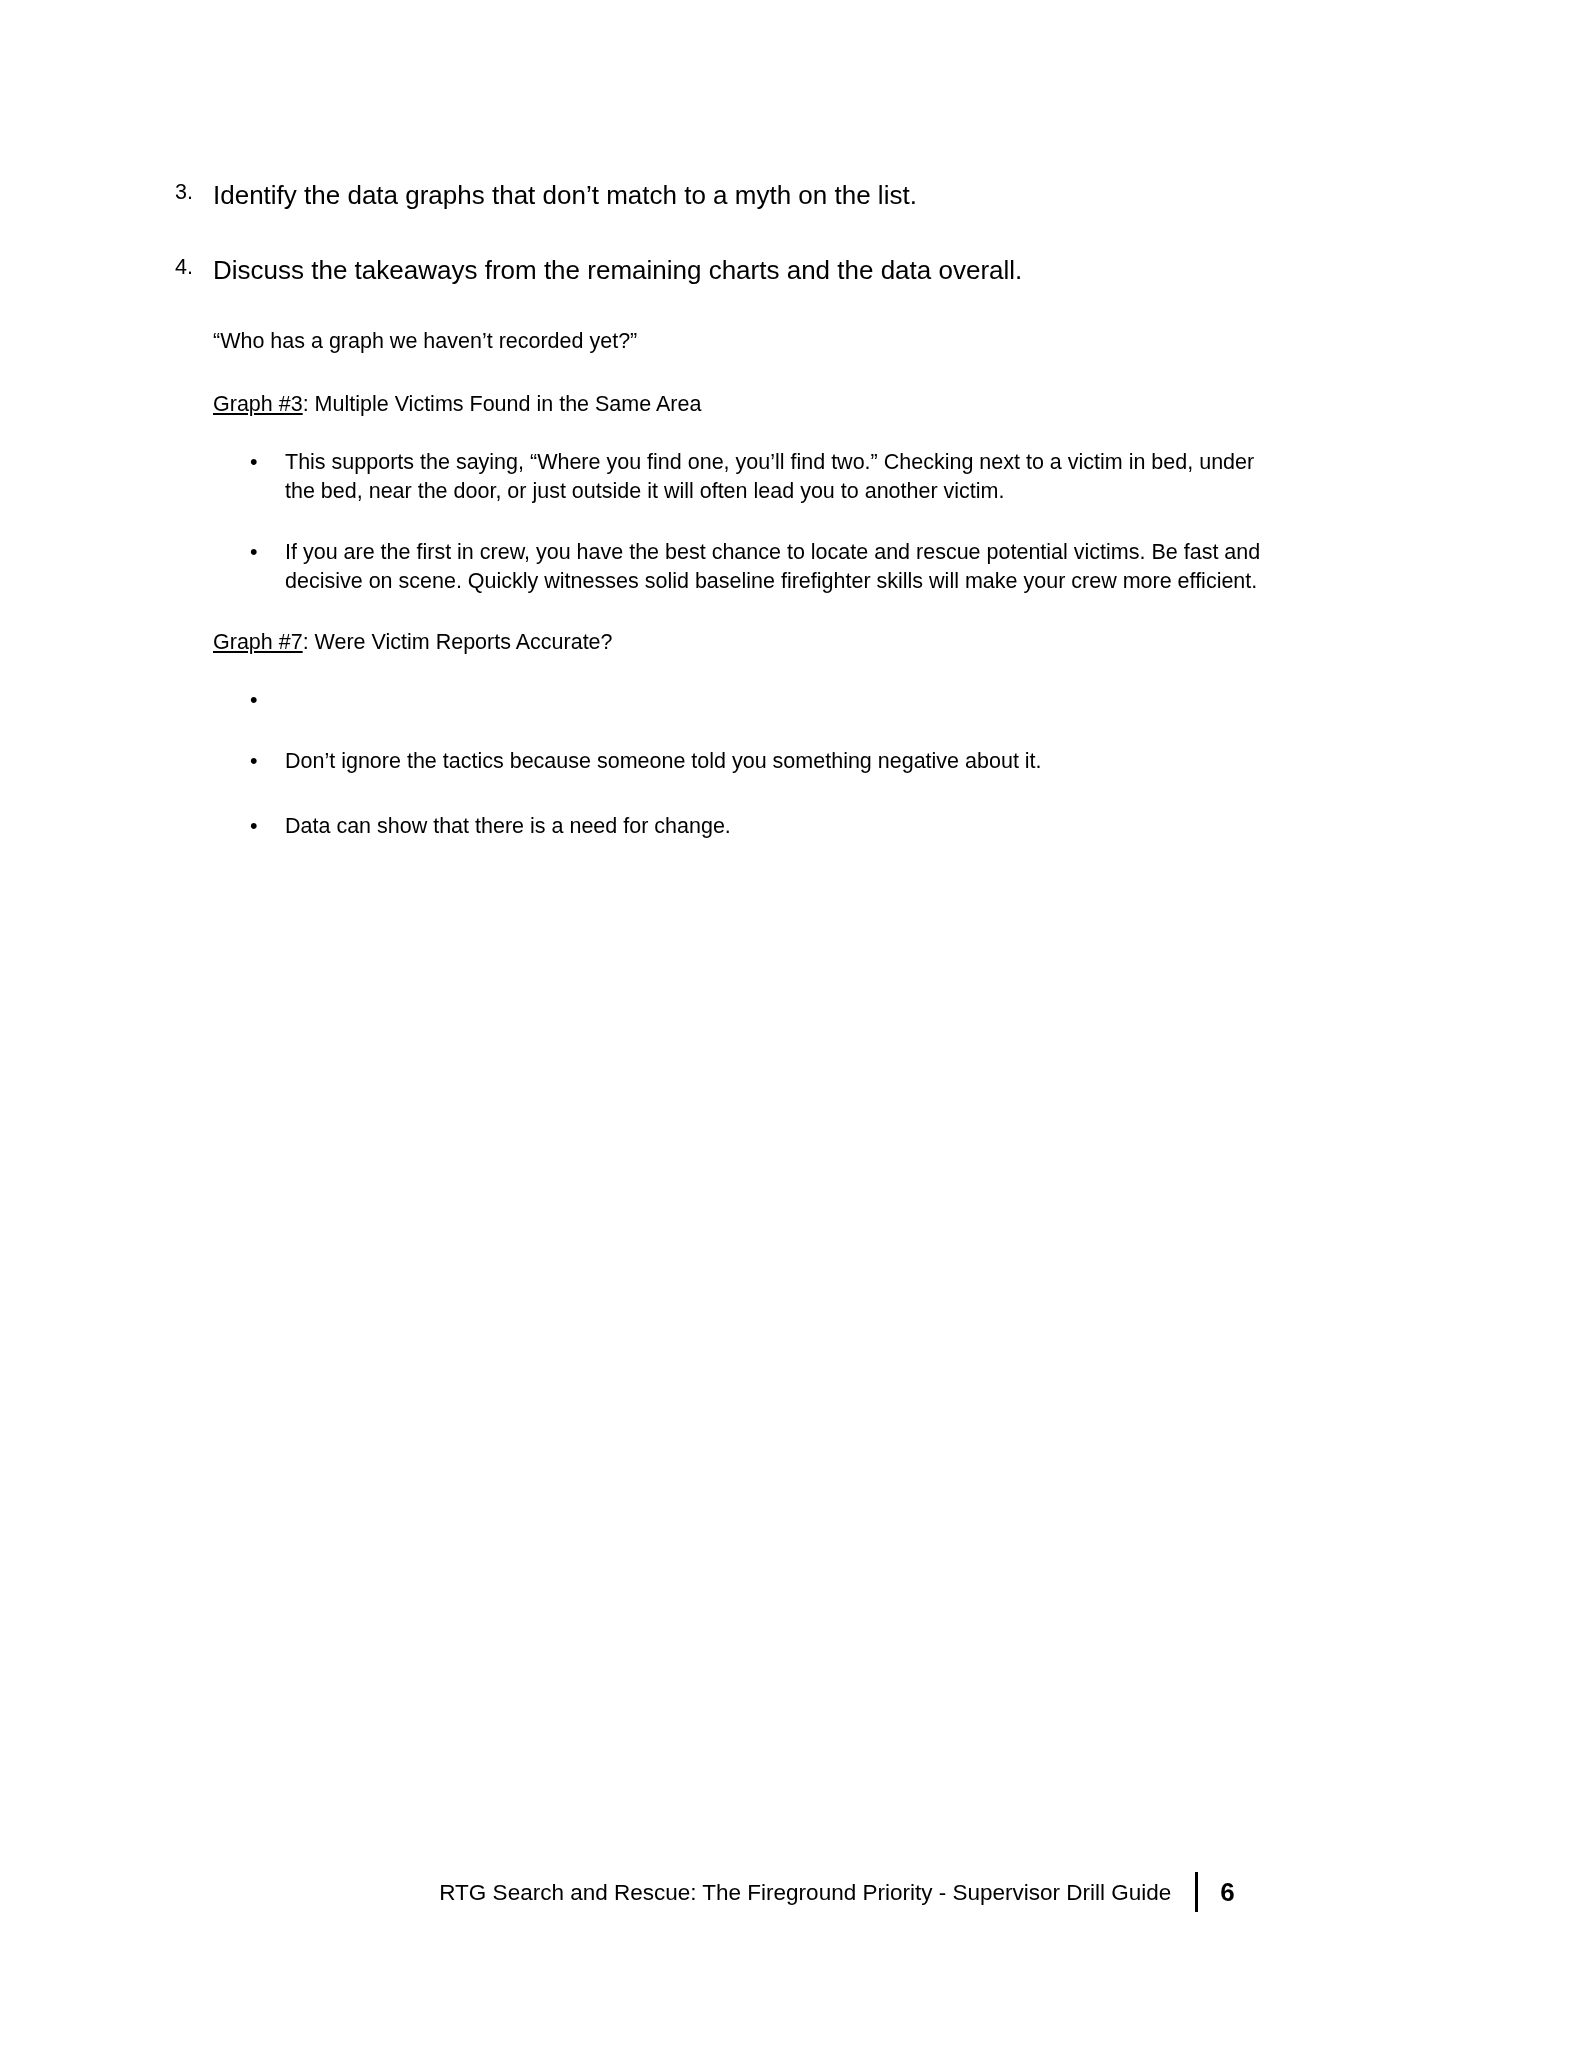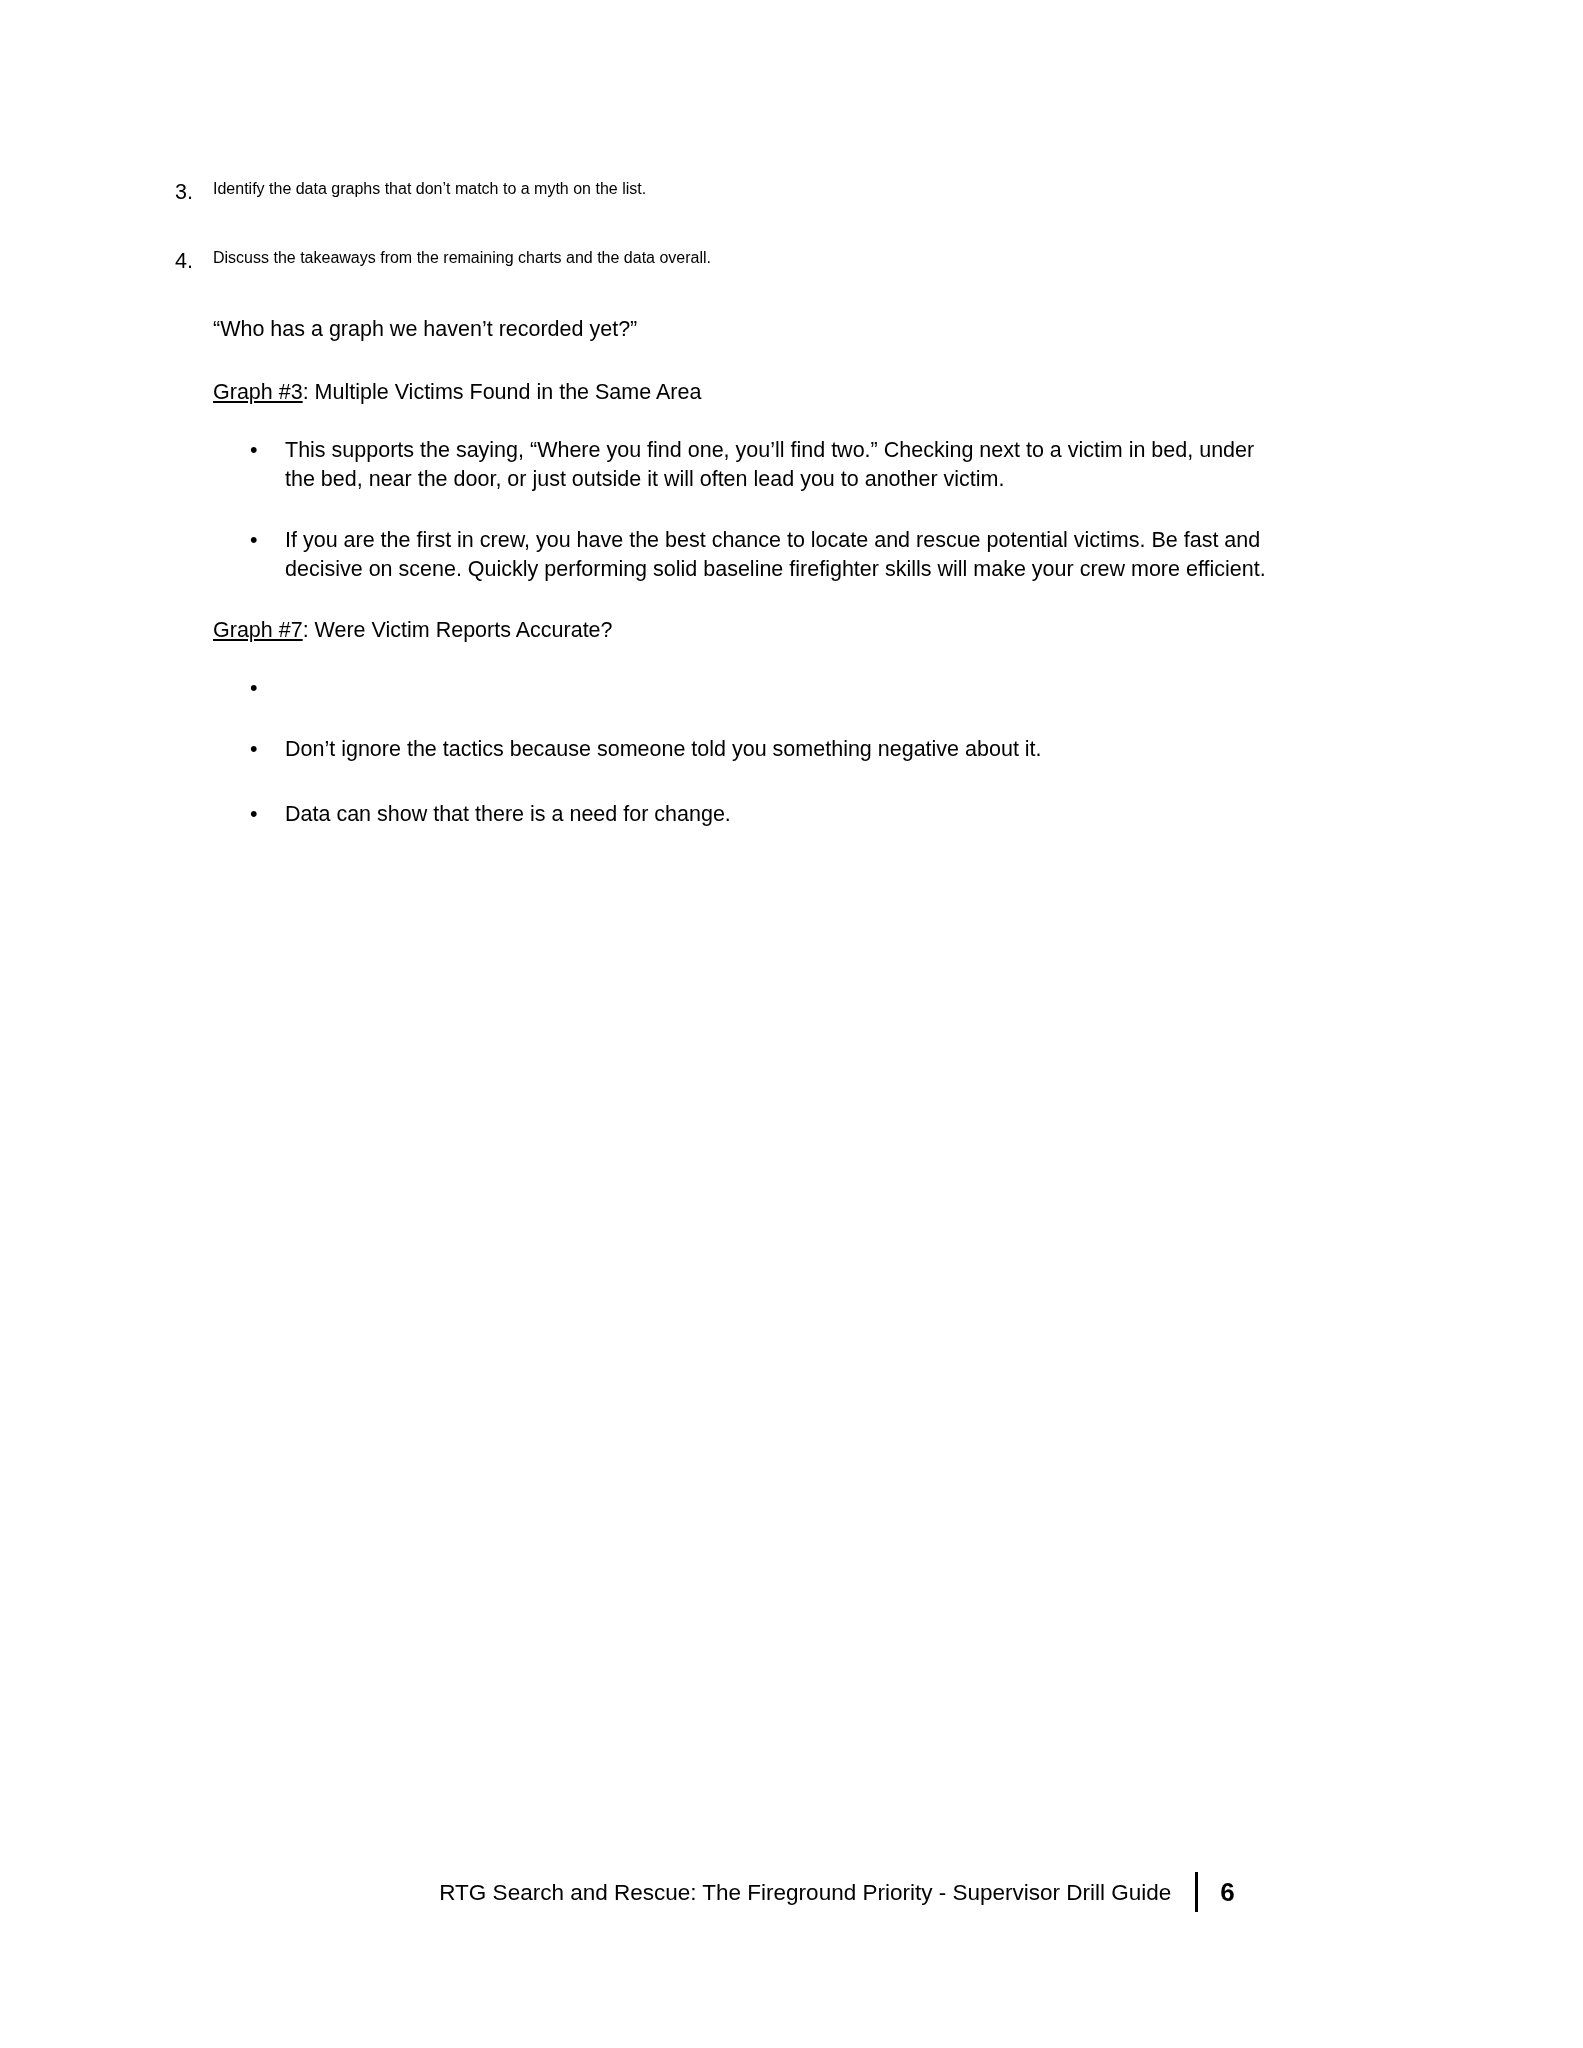--- a/index.html
+++ b/index.html
@@ -36,21 +36,21 @@
     margin-bottom: 40px;
   }
   .num-marker {
     width: 38px;
     flex: 0 0 38px;
     font-size: 21.5px;
     line-height: 1.33;
     color: #000;
   }
   .num-text {
-    font-size: 16px;
+    font-size: 26px;
     line-height: 1.33;
     color: #000;
     flex: 1;
   }
 
   
   .para {
     margin-left: 38px;
     font-size: 21.5px;
     line-height: 1.33;
@@ -154,21 +154,21 @@
     <div class="bullet-block">
       <div class="bullet-item">
         <div class="bullet-dot">•</div>
         <div class="bullet-text">This supports the saying, “Where you find one, you’ll find two.” Checking next to a victim in bed, under the bed, near the door, or just outside it will often lead you to another victim.</div>
       </div>
     </div>
 
     <div class="bullet-block">
       <div class="bullet-item">
         <div class="bullet-dot">•</div>
-        <div class="bullet-text">If you are the first in crew, you have the best chance to locate and rescue potential victims. Be fast and decisive on scene. Quickly performing solid baseline firefighter skills will make your crew more efficient.</div>
+        <div class="bullet-text">If you are the first in crew, you have the best chance to locate and rescue potential victims. Be fast and decisive on scene. Quickly witnesses solid baseline firefighter skills will make your crew more efficient.</div>
       </div>
     </div>
 
     <div class="para tight">
       <span class="heading-label">Graph #7</span><span>: Were Victim Reports Accurate?</span>
     </div>
     <div class="bullet-block">
       <div class="bullet-item">
         <div class="bullet-dot">•</div>
       </div>

